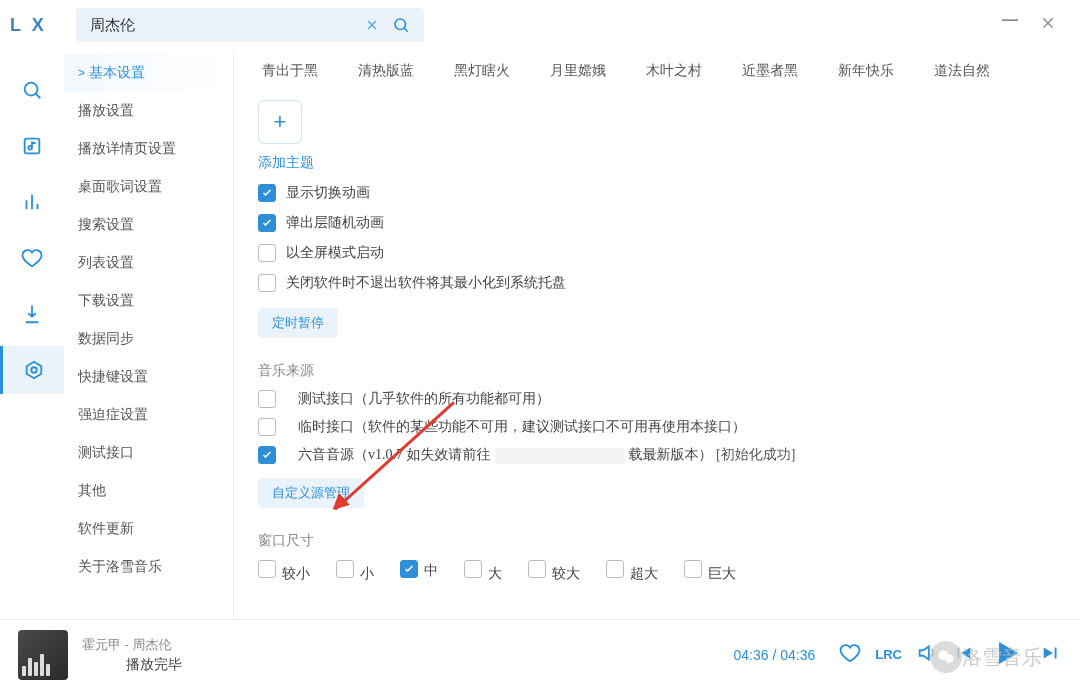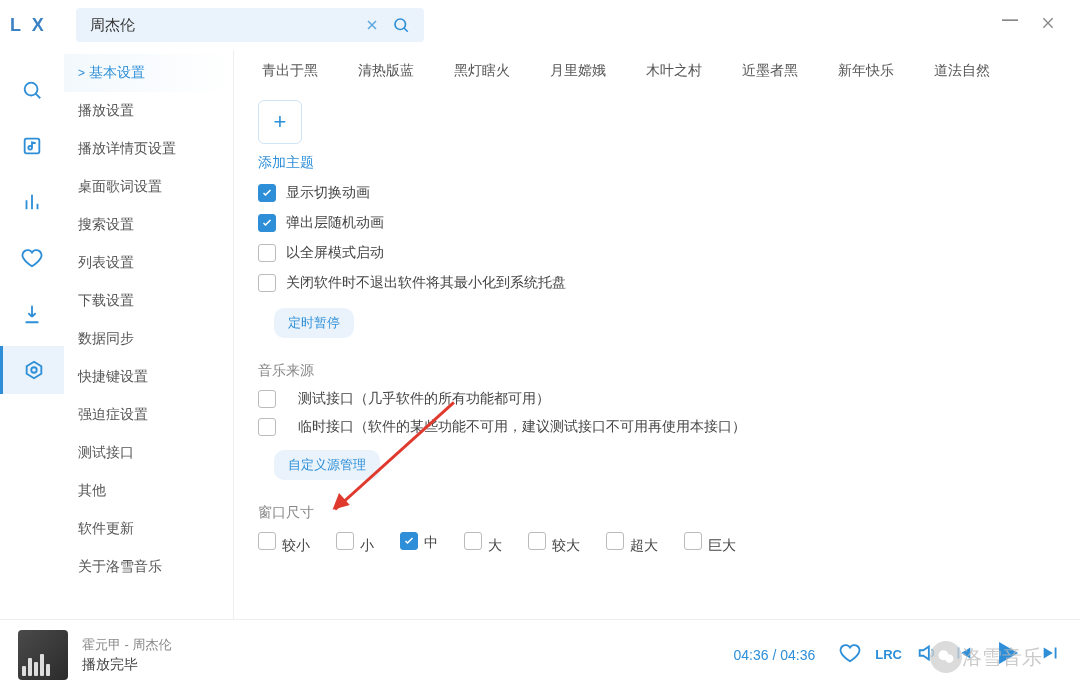--- a/index.html
+++ b/index.html
@@ -148,25 +148,24 @@
     display:inline-flex; align-items:center; justify-content:center;
     background:#fff; flex:0 0 18px;
   }
   .cb.on { background:#2e8fd8; border-color:#2e8fd8; color:#fff; }
   .cb.on svg { width:12px; height:12px; }
   .pill-btn {
     display:inline-block;
     background:#eaf3fb;
     color:#2e8fd8;
     padding:6px 14px;
-    border-radius:10px;
+    border-radius:4px;
     cursor:pointer;
     font-size:13px;
     margin-top:4px;
-    margin-left:16px;
   }
   .section-title {
     color:#888;
     margin: 24px 0 10px 0;
     font-size:14px;
   }
   .source-line { margin: 10px 0; display:flex; align-items:center; gap:22px; color:#444;font-family:Liberation Serif, serif; }
   .masked {
     display:inline-block;
     background:#f4f4f4;
@@ -191,21 +190,21 @@
   }
   .cover {
     width:50px; height:50px; border-radius:4px;
     background: linear-gradient(135deg,#4a4a4a,#2b2b2b);
     display:flex;align-items:flex-end;justify-content:flex-start;
     padding:4px;
   }
   .cover-bars { display:flex; gap:2px; align-items:flex-end; }
   .cover-bars span { width:4px; background:#ddd; border-radius:1px; }
   .track-meta .line1 { color:#888; font-size:13px; }
-  .track-meta .line2 { color:#444; font-size:14px; margin-top:2px; }
+  .track-meta .line2 { color:#444; font-size:14px; margin-top:2px;margin-left:44px; }
   .player-spacer { flex:1; }
   .time { color:#2e8fd8; font-size:14px; margin-right:10px;}
   .pctrl { color:#2e8fd8; cursor:pointer; }
   .pctrl svg { width:22px; height:22px; }
   .big svg { width:38px; height:38px; }
   .player-right { display:flex; align-items:center; gap:14px;}
 
   
   .arrow {
     position:absolute;
@@ -378,20 +377,31 @@
 
     <div class="section-title">音乐来源</div>
     <div class="source-line">
         <span class="cb"></span>
         <span>测试接口（几乎软件的所有功能都可用）</span>
       </div>
     <div class="source-line">
         <span class="cb"></span>
         <span>临时接口（软件的某些功能不可用，建议测试接口不可用再使用本接口）</span>
       </div>
+    <div class="source-line">
+      <span class="cb on">
+          <svg viewBox="0 0 24 24" fill="none" stroke="#fff" stroke-width="3">
+            <path d="M5 12l4 4 10-10"></path>
+          </svg>
+        </span>
+      <span>
+        <span>六音音源（v1.0.7 如失效请前往</span><span class="masked"></span><span>载最新版本）</span>
+        <span class="init-ok">[初始化成功]</span>
+      </span>
+    </div>
     <div><span class="pill-btn">自定义源管理</span></div>
 
     <div class="section-title">窗口尺寸</div>
     <div class="size-row">
       <span><span class="cb"></span><span>较小</span></span>
       <span><span class="cb"></span><span>小</span></span>
       <span><span class="cb on">
             <svg viewBox="0 0 24 24" fill="none" stroke="#fff" stroke-width="3">
               <path d="M5 12l4 4 10-10"></path>
             </svg>

